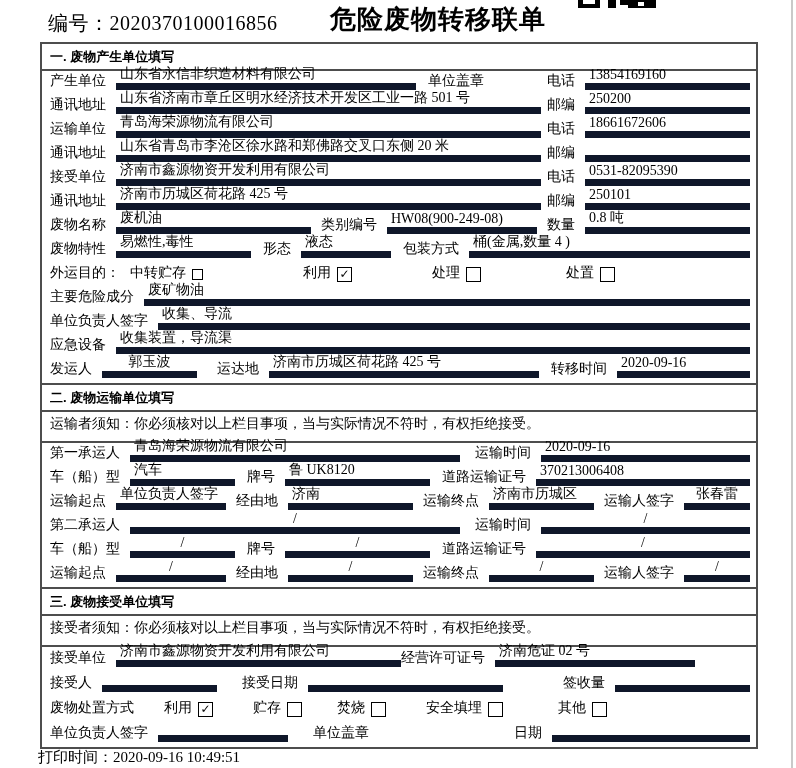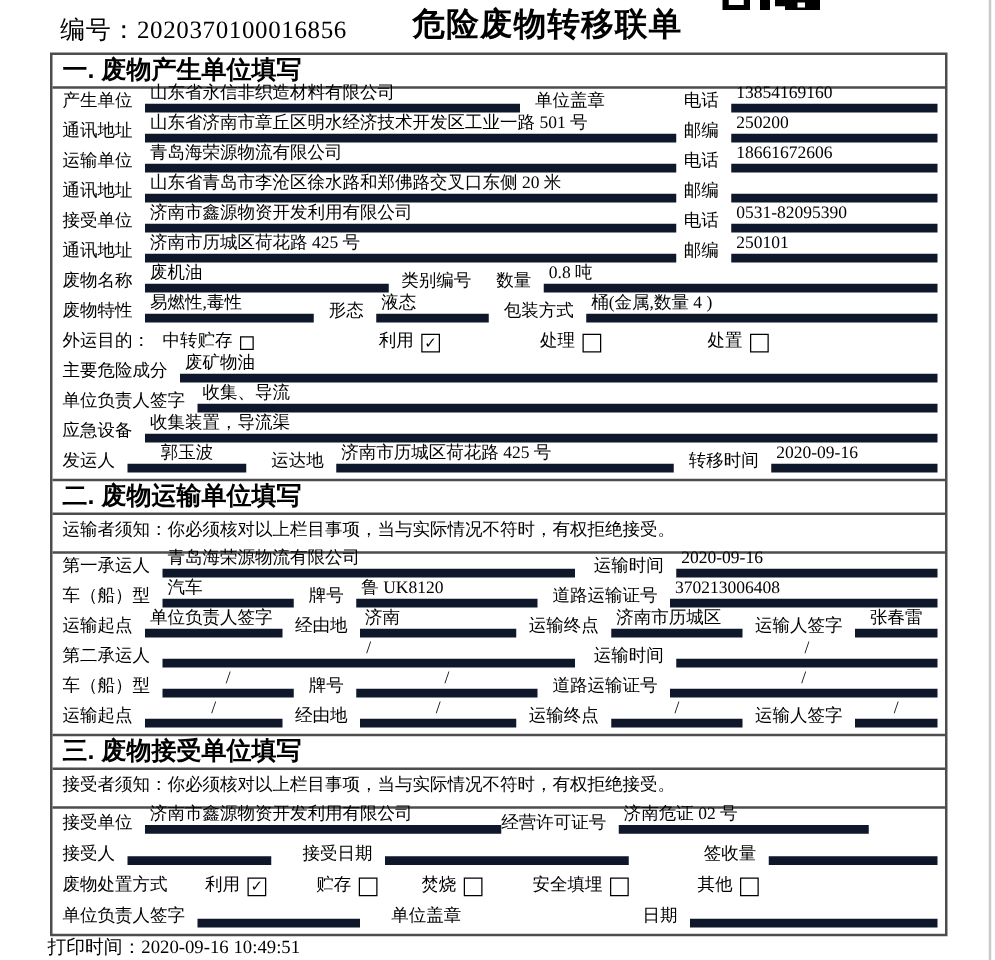--- a/index.html
+++ b/index.html
@@ -8,21 +8,21 @@
   .right-edge{position:absolute;top:0;bottom:0;right:3px;width:2px;background:#c9c9c9;}
   
   .qr{position:absolute;top:0;left:578px;width:80px;height:8px;}
   .qr div{position:absolute;background:#000;}
   
   .doc-number{position:absolute;top:10px;left:48px;font-size:20px;letter-spacing:.5px;}
   .doc-title{position:absolute;top:2px;left:330px;font-size:26px;font-weight:bold;
              font-family:"Liberation Sans","DejaVu Sans",sans-serif;letter-spacing:1px;}
   
   .form{position:absolute;left:40px;top:42px;width:714px;border:2px solid #4d4d4d;background:#fff;}
-  .sec-title{height:25px;line-height:25px;padding-left:8px;font-weight:bold;font-size:20px;
+  .sec-title{height:25px;line-height:25px;padding-left:8px;font-weight:bold;font-size:13px;
              font-family:"Liberation Sans","DejaVu Sans",sans-serif;border-bottom:2px solid #4d4d4d;}
   .sec-title.mid{border-top:2px solid #4d4d4d;}
   .notice{height:24px;padding:3px 8px 2px 8px;border-bottom:2px solid #4d4d4d;}
   .row{display:flex;align-items:flex-end;height:19px;padding:0 6px 5px 8px;white-space:nowrap;}
   .row3{height:20px;padding-bottom:5px;}
   .lbl{margin-right:10px;flex:0 0 auto;}
   .u{display:inline-block;border-bottom:7px solid #0f172a;min-height:17px;padding:0 4px;
      flex:0 0 auto;box-sizing:border-box;overflow:hidden;}
   .fill{flex:1 1 auto;}
   .sp{flex:1 1 auto;}
@@ -113,20 +113,21 @@
       <span class="u w425">济南市历城区荷花路 425 号</span>
       <span class="sp"></span>
       <span class="lbl">邮编</span>
       <span class="u w165">250101</span>
     </div>
 
     <div class="row">
       <span class="lbl">废物名称</span>
       <span class="u w195">废机油</span>
       <span class="lbl" style="margin-left:10px">类别编号</span>
+      <span class="u w150">HW08(900-249-08)</span>
       <span class="lbl" style="margin-left:10px">数量</span>
       <span class="u fill">0.8 吨</span>
     </div>
 
     <div class="row">
       <span class="lbl">废物特性</span>
       <span class="u w135">易燃性,毒性</span>
       <span class="lbl" style="margin-left:12px">形态</span>
       <span class="u w90">液态</span>
       <span class="lbl" style="margin-left:12px">包装方式</span>

